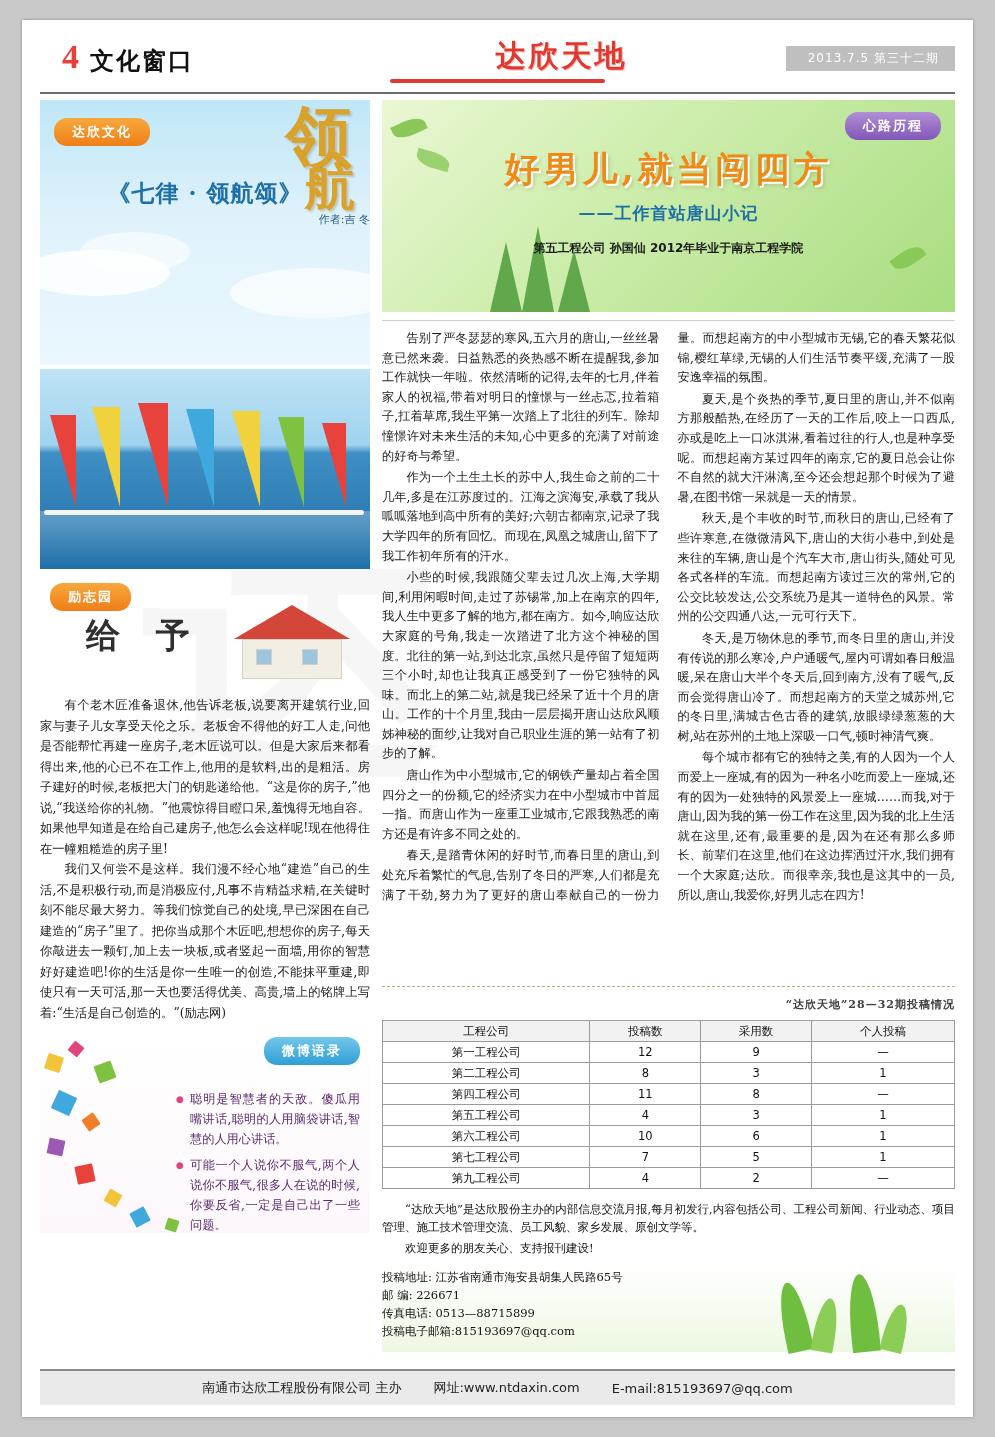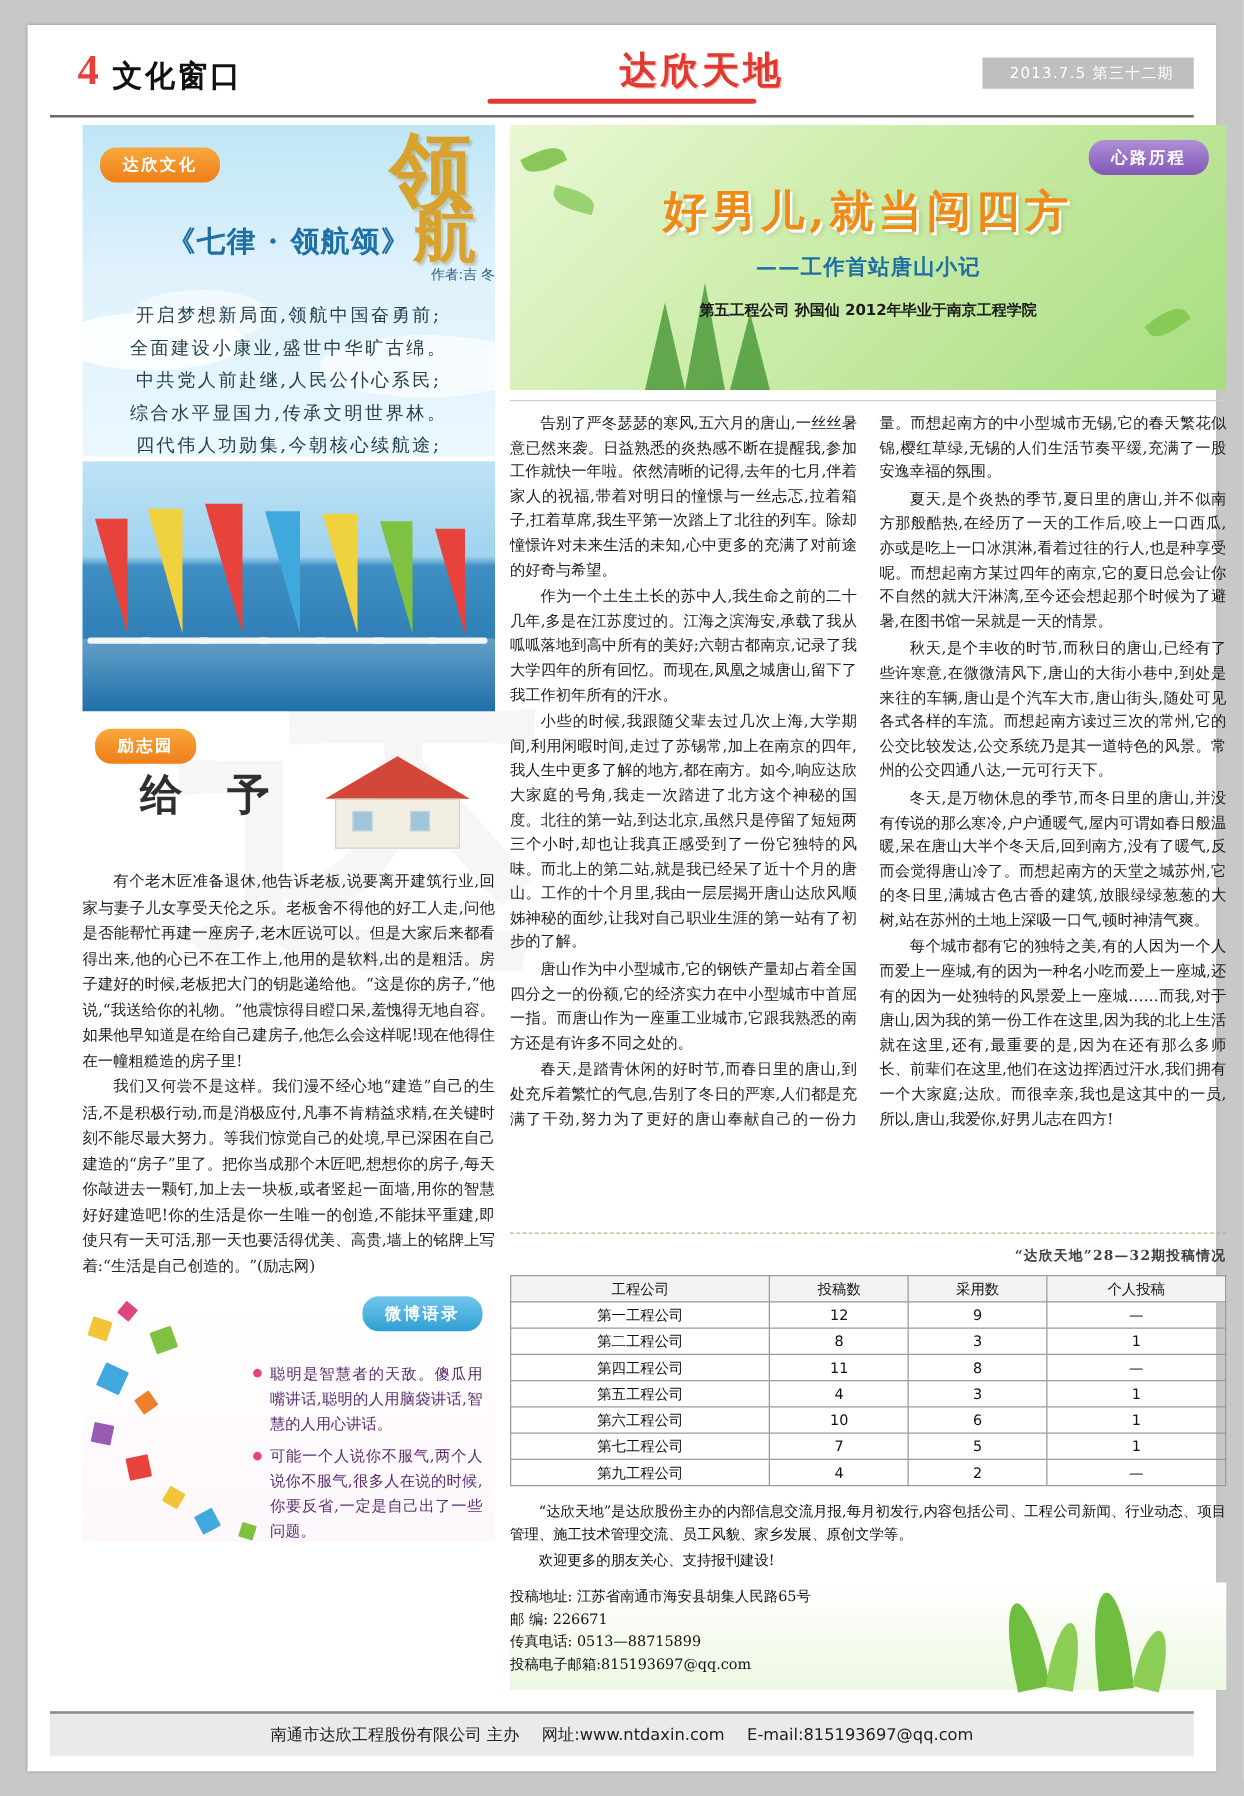--- a/index.html
+++ b/index.html
@@ -48,21 +48,21 @@
   }
   .issue-bar {
     position:absolute; right:0; top:14px;
     background:#bfbfbf; color:#fff; font-size:12px;
     padding:4px 16px 4px 22px; letter-spacing:1px;
   }
 
   
   .content {
     position:absolute; left:18px; top:80px;
-    width: 915px; height: 1252px; margin-left: 26px;
+    width: 915px; height: 1252px;
   }
   .col-left { position:absolute; left:0; top:0; width:330px; height:100%; }
   .col-right { position:absolute; left:342px; top:0; width:573px; height:100%; }
 
   
   .tag {
     display:inline-block; position:relative;
     color:#fff; font-size:13px; font-weight:bold;
     padding:5px 18px; border-radius:13px;
     letter-spacing:2px; z-index:5;
@@ -241,21 +241,21 @@
     position:absolute; right:6px; bottom:0; width:190px; height:86px;
   }
   .blade {
     position:absolute; bottom:0; background:#6fbe3f; border-radius:50% 50% 0 0 / 80% 80% 0 0;
   }
 
   
   .footer {
     position:absolute; left:18px; right:18px; bottom:12px; height:36px;
     background:#eaeaea; border-top:2px solid #8a8a8a;
-    display:flex; align-items:center; justify-content:center; gap:18px;
+    display:flex; align-items:center; justify-content:center; gap:32px;
     font-size:13px; color:#222;
   }
   .watermark {
     position:absolute; left:120px; top:420px;
     font-size:300px; color:rgba(0,0,0,.035); font-weight:bold;
     font-family:"DejaVu Serif", serif; pointer-events:none; user-select:none;
   }
 </style>
 </head>
 <body>
@@ -282,28 +282,20 @@
         <div class="cloud" style="left:-20px;top:150px;width:150px;height:46px;"></div>
         <div class="cloud" style="left:40px;top:132px;width:110px;height:40px;opacity:.7"></div>
         <div class="cloud" style="right:-30px;top:168px;width:170px;height:50px;opacity:.75"></div>
         <div class="tag orange tag-pos1">达欣文化</div>
         <div class="brush-char">
           <span>领</span>
           <span style="font-size:50px;margin-top:-6px;margin-right:-22px;">航</span>
         </div>
         <div class="poem-title">《七律 · 领航颂》</div>
         <div class="poem-author">作者:吉 冬</div>
-        <div class="poem-lines">
-          <div>开启梦想新局面,领航中国奋勇前;</div>
-          <div>全面建设小康业,盛世中华旷古绵。</div>
-          <div>中共党人前赴继,人民公仆心系民;</div>
-          <div>综合水平显国力,传承文明世界林。</div>
-          <div>四代伟人功勋集,今朝核心续航途;</div>
-
-        </div>
       </div>
 
       <div class="photo-sails">
         <div class="sail" style="left:10px;border-left:0 solid transparent;border-right:26px solid #e8423c;border-bottom:92px solid transparent;"></div>
         <div class="board" style="left:4px;width:52px;"></div>
 
         <div class="sail" style="left:52px;border-right:28px solid #f0d23e;border-bottom:100px solid transparent;"></div>
         <div class="board" style="left:46px;width:56px;"></div>
 
         <div class="sail" style="left:98px;border-right:30px solid #e8423c;border-bottom:104px solid transparent;"></div>

